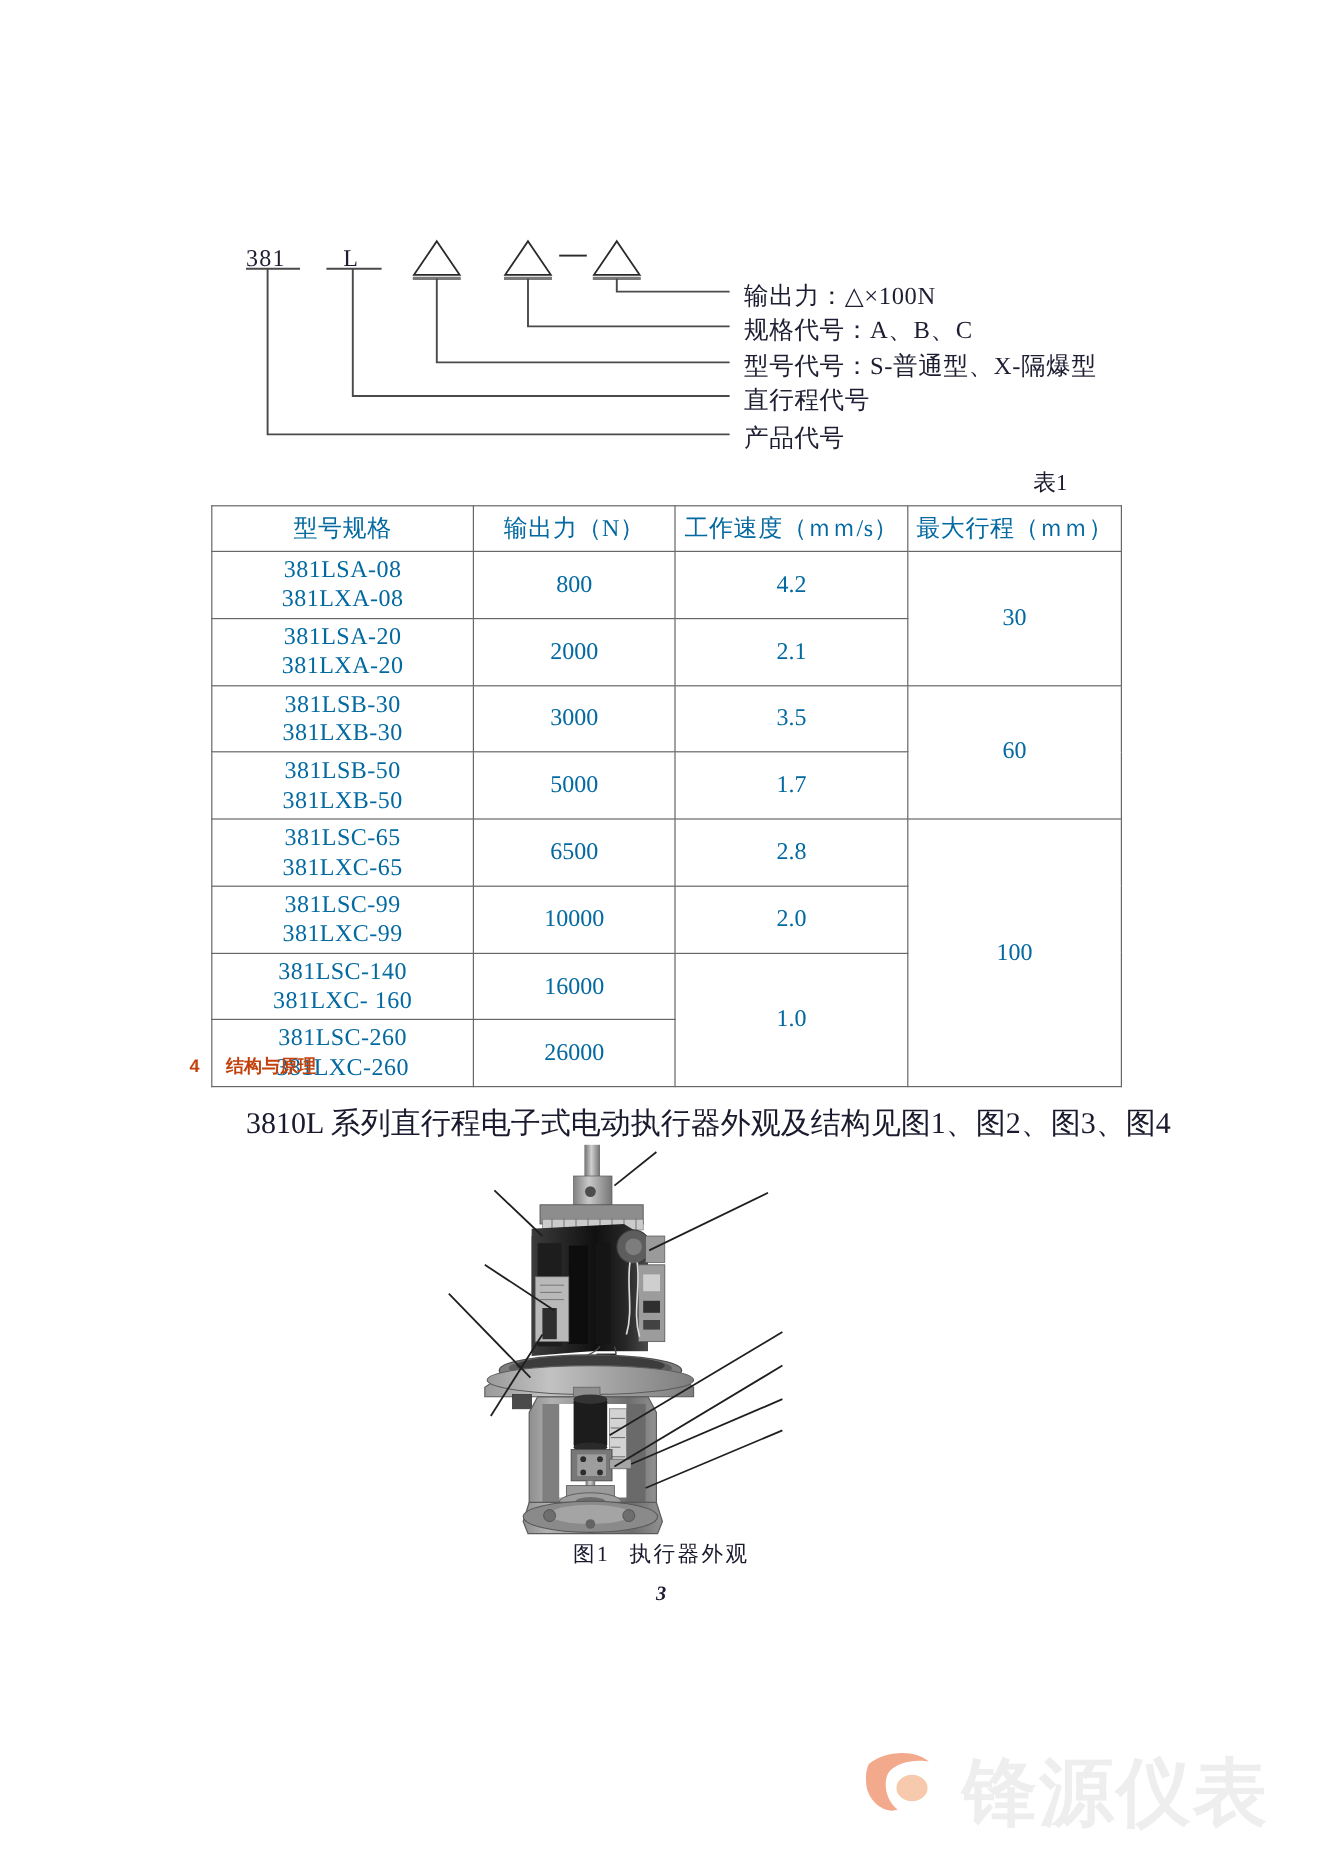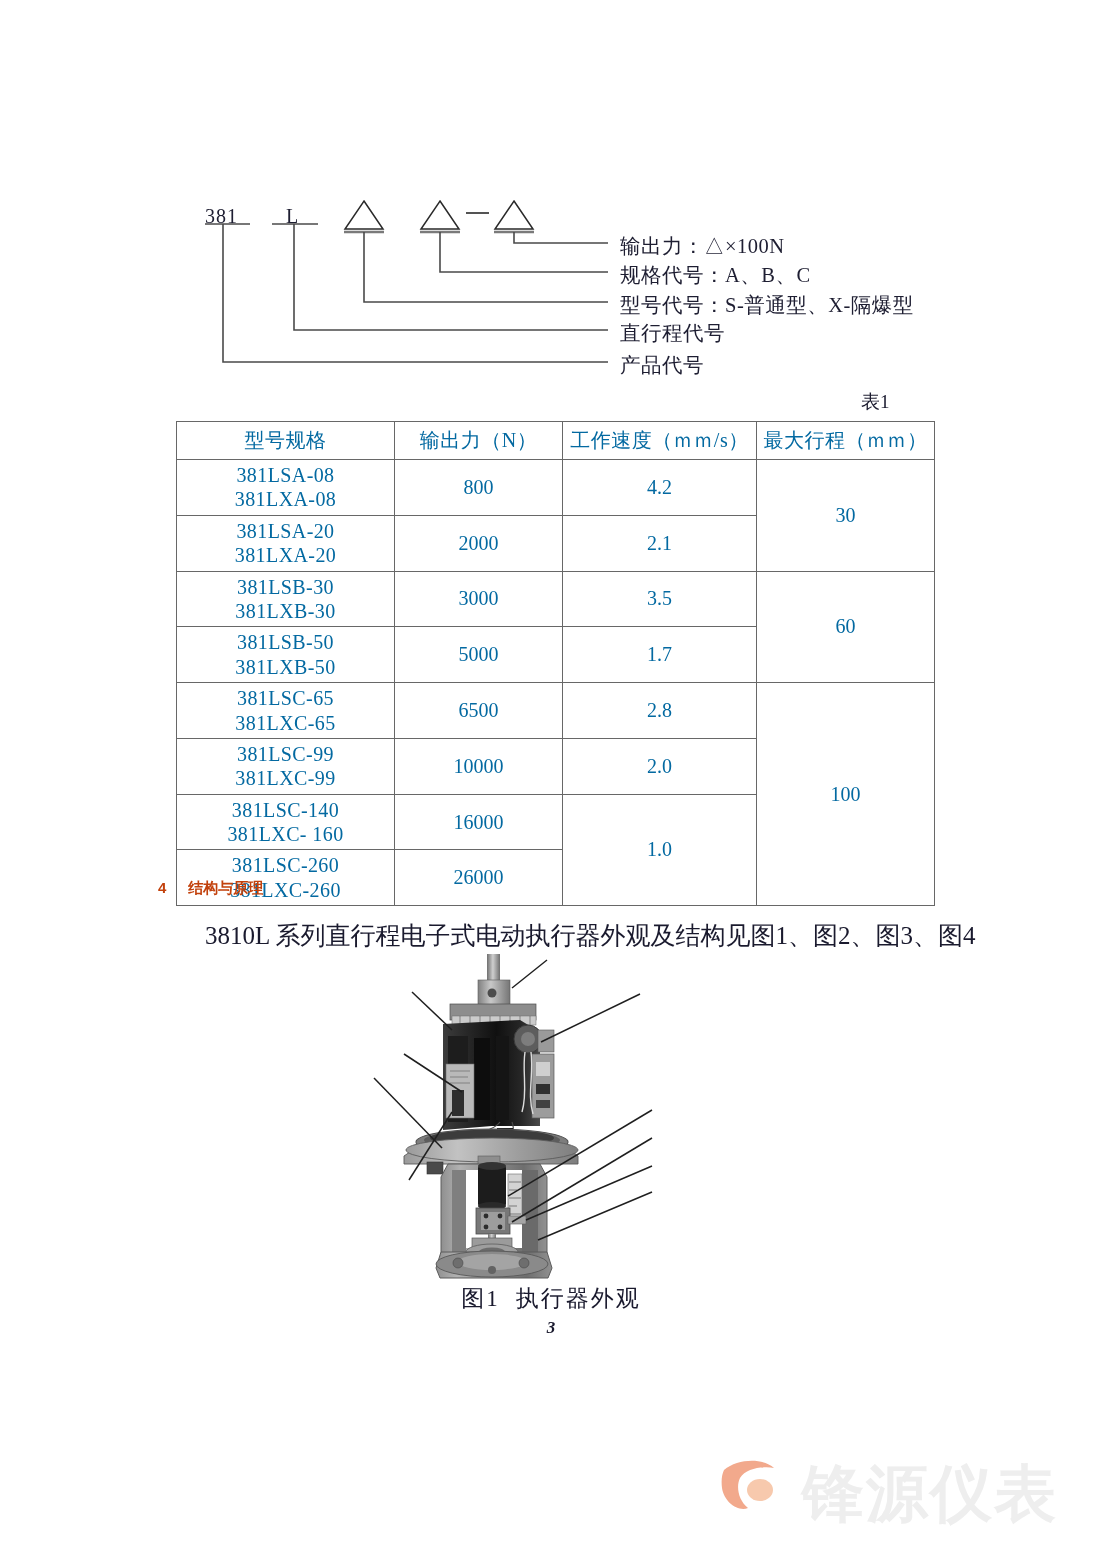--- a/index.html
+++ b/index.html
@@ -126,21 +126,21 @@
     width: 1102px;
     height: 400px;
   }
   #figure-svg { position: absolute; left: 0; top: 0; }
 
   #figure-caption {
     position: absolute;
     left: 0; top: 1283px;
     width: 1102px;
     text-align: center;
-    font-size: 23px;
+    font-size: 18px;
     letter-spacing: 2px;
   }
   #figure-caption .cap-num { margin-right: 16px; }
   #page-number {
     position: absolute;
     left: 0; top: 1318px;
     width: 1102px;
     text-align: center;
     font-size: 17px;
     font-weight: bold;
@@ -197,21 +197,21 @@
 
       <path d="M 294 224 L 294 330 L 608 330"></path>
 
       <path d="M 223 224 L 223 362 L 608 362"></path>
     </g>
   </svg>
 
   <div class="dg-text dg-code" style="left:205px; top:205px;">381</div>
   <div class="dg-text dg-code" style="left:286px; top:205px;">L</div>
 
-  <div class="dg-text dg-label" style="left:620px; top:232px;font-family:Liberation Serif, serif;">输出力：△×100N</div>
+  <div class="dg-text dg-label" style="left:620px; top:232px;">输出力：△×100N</div>
   <div class="dg-text dg-label" style="left:620px; top:261px;">规格代号：A、B、C</div>
   <div class="dg-text dg-label" style="left:620px; top:291px;">型号代号：S-普通型、X-隔爆型</div>
   <div class="dg-text dg-label" style="left:620px; top:319px;">直行程代号</div>
   <div class="dg-text dg-label" style="left:620px; top:351px;">产品代号</div>
 </div>
 
 <div id="sec32-row">
   <div id="table-caption">表1</div>
 </div>
 

